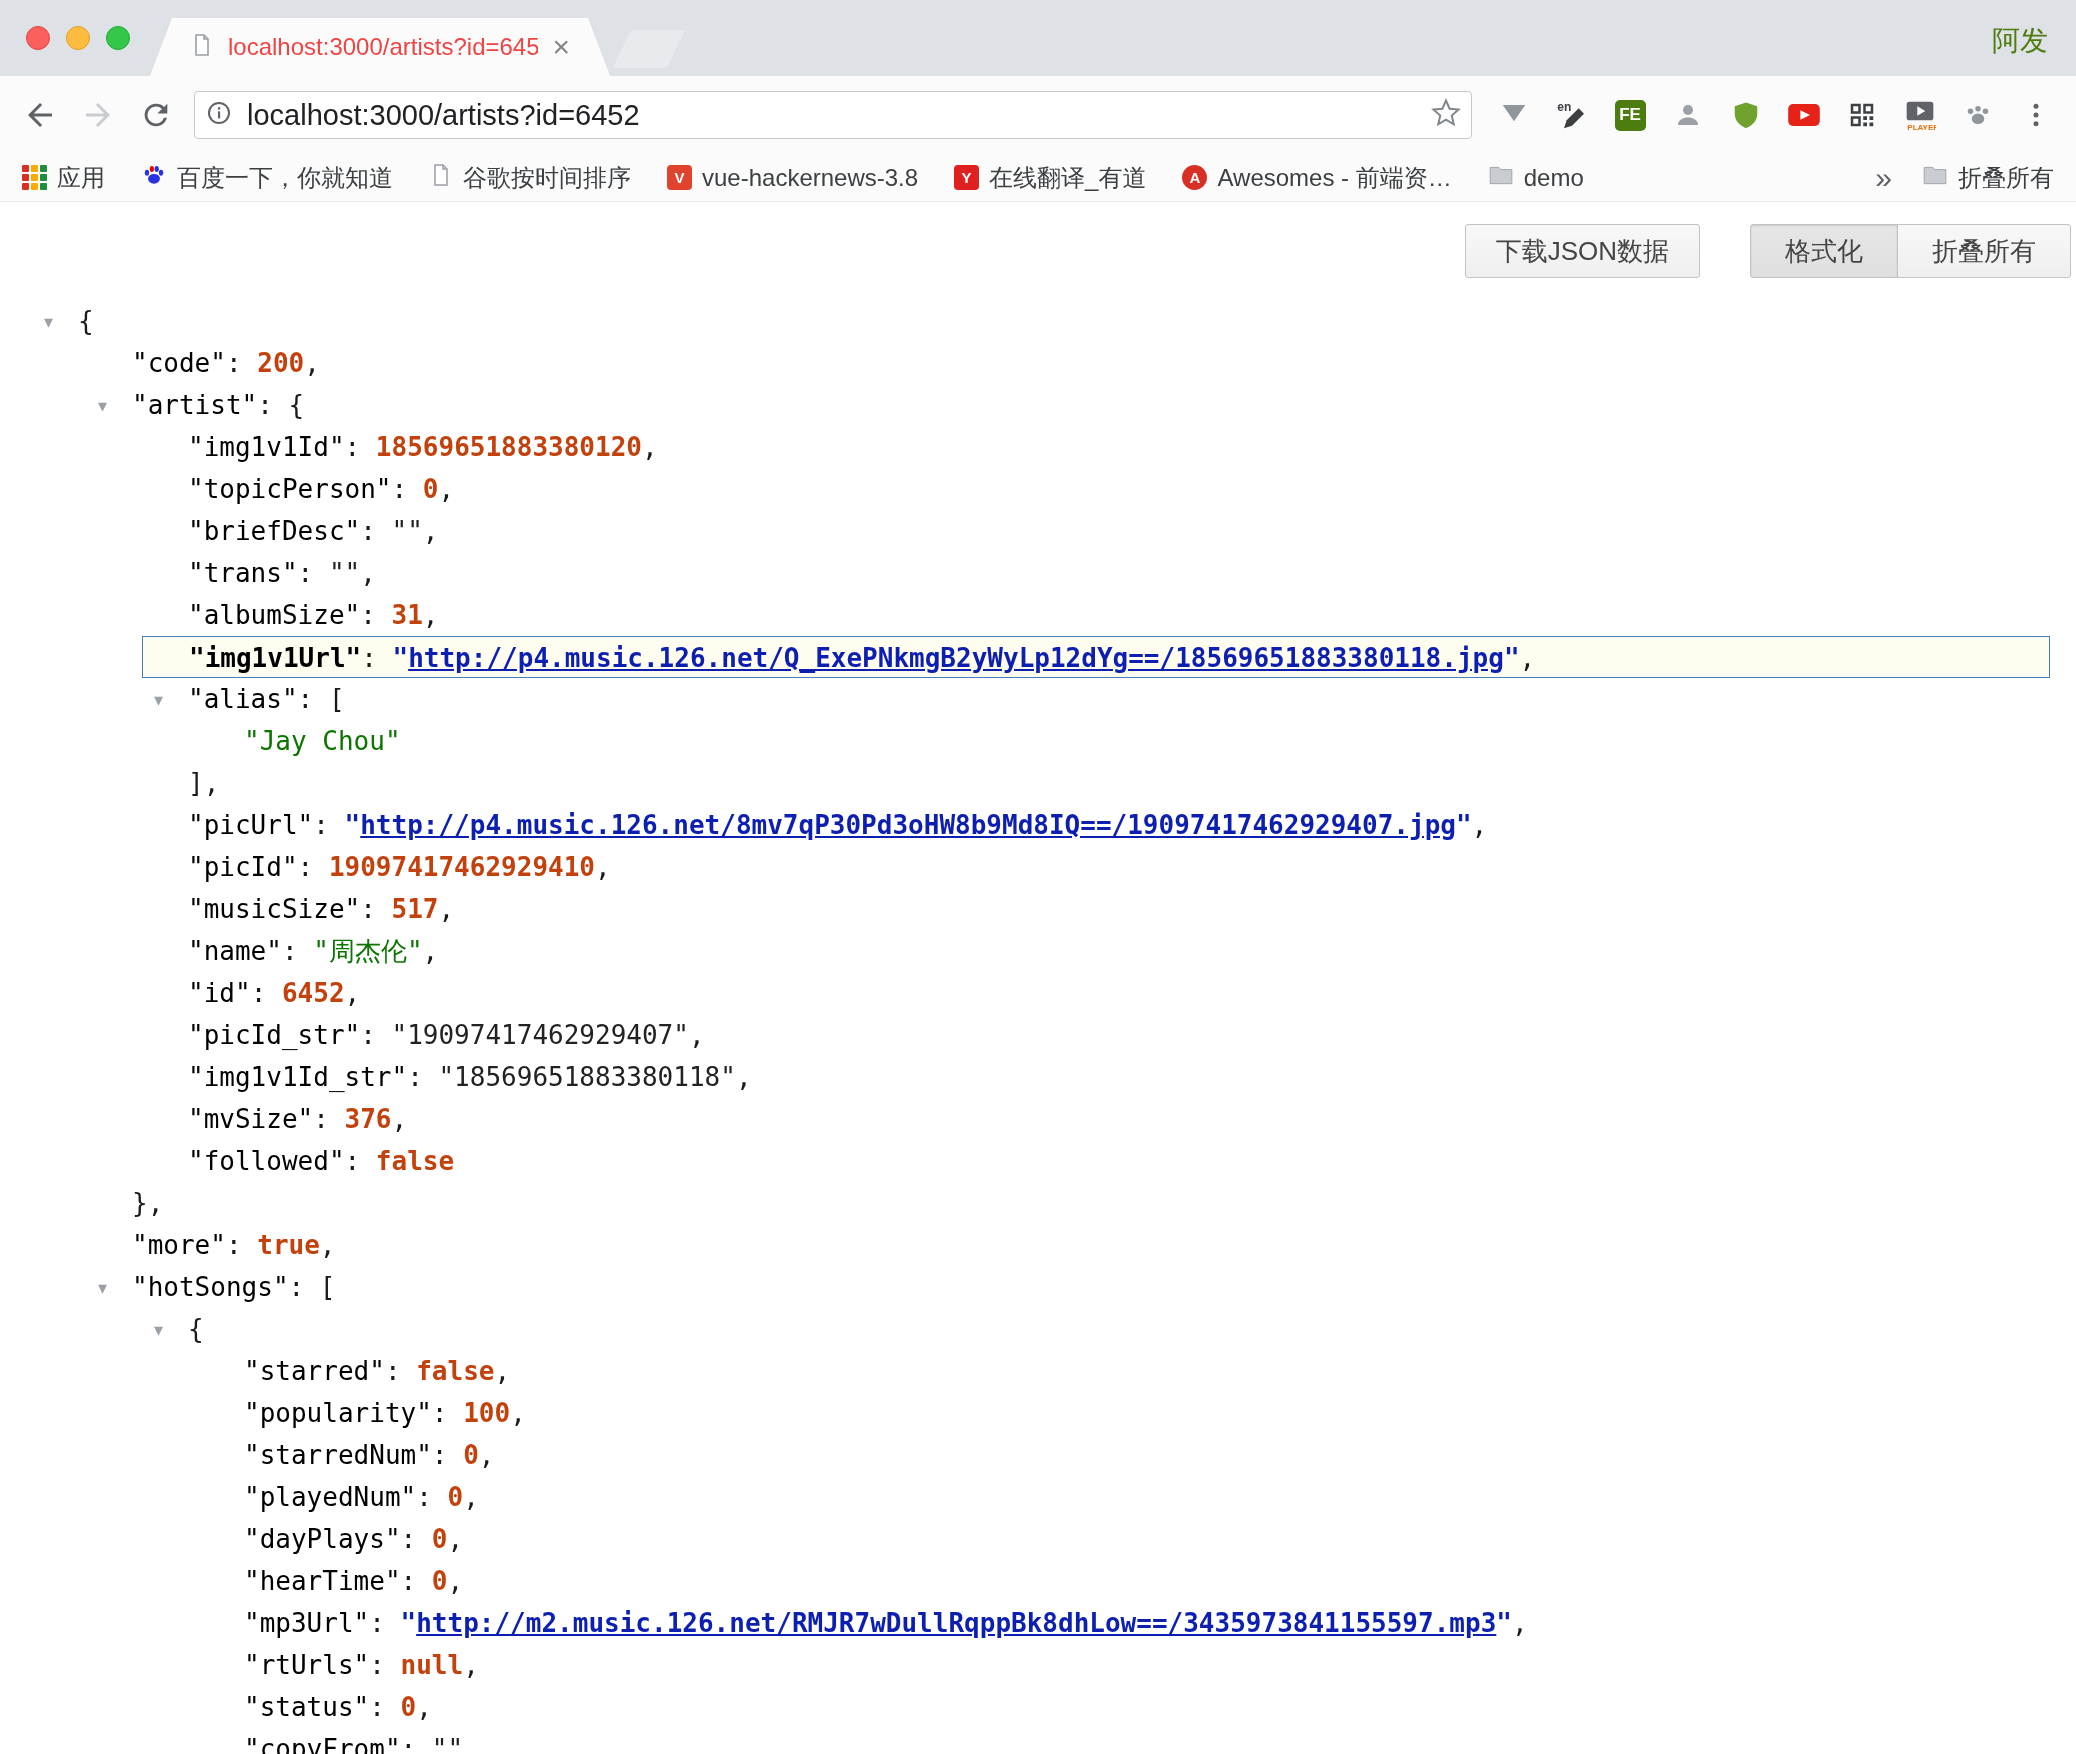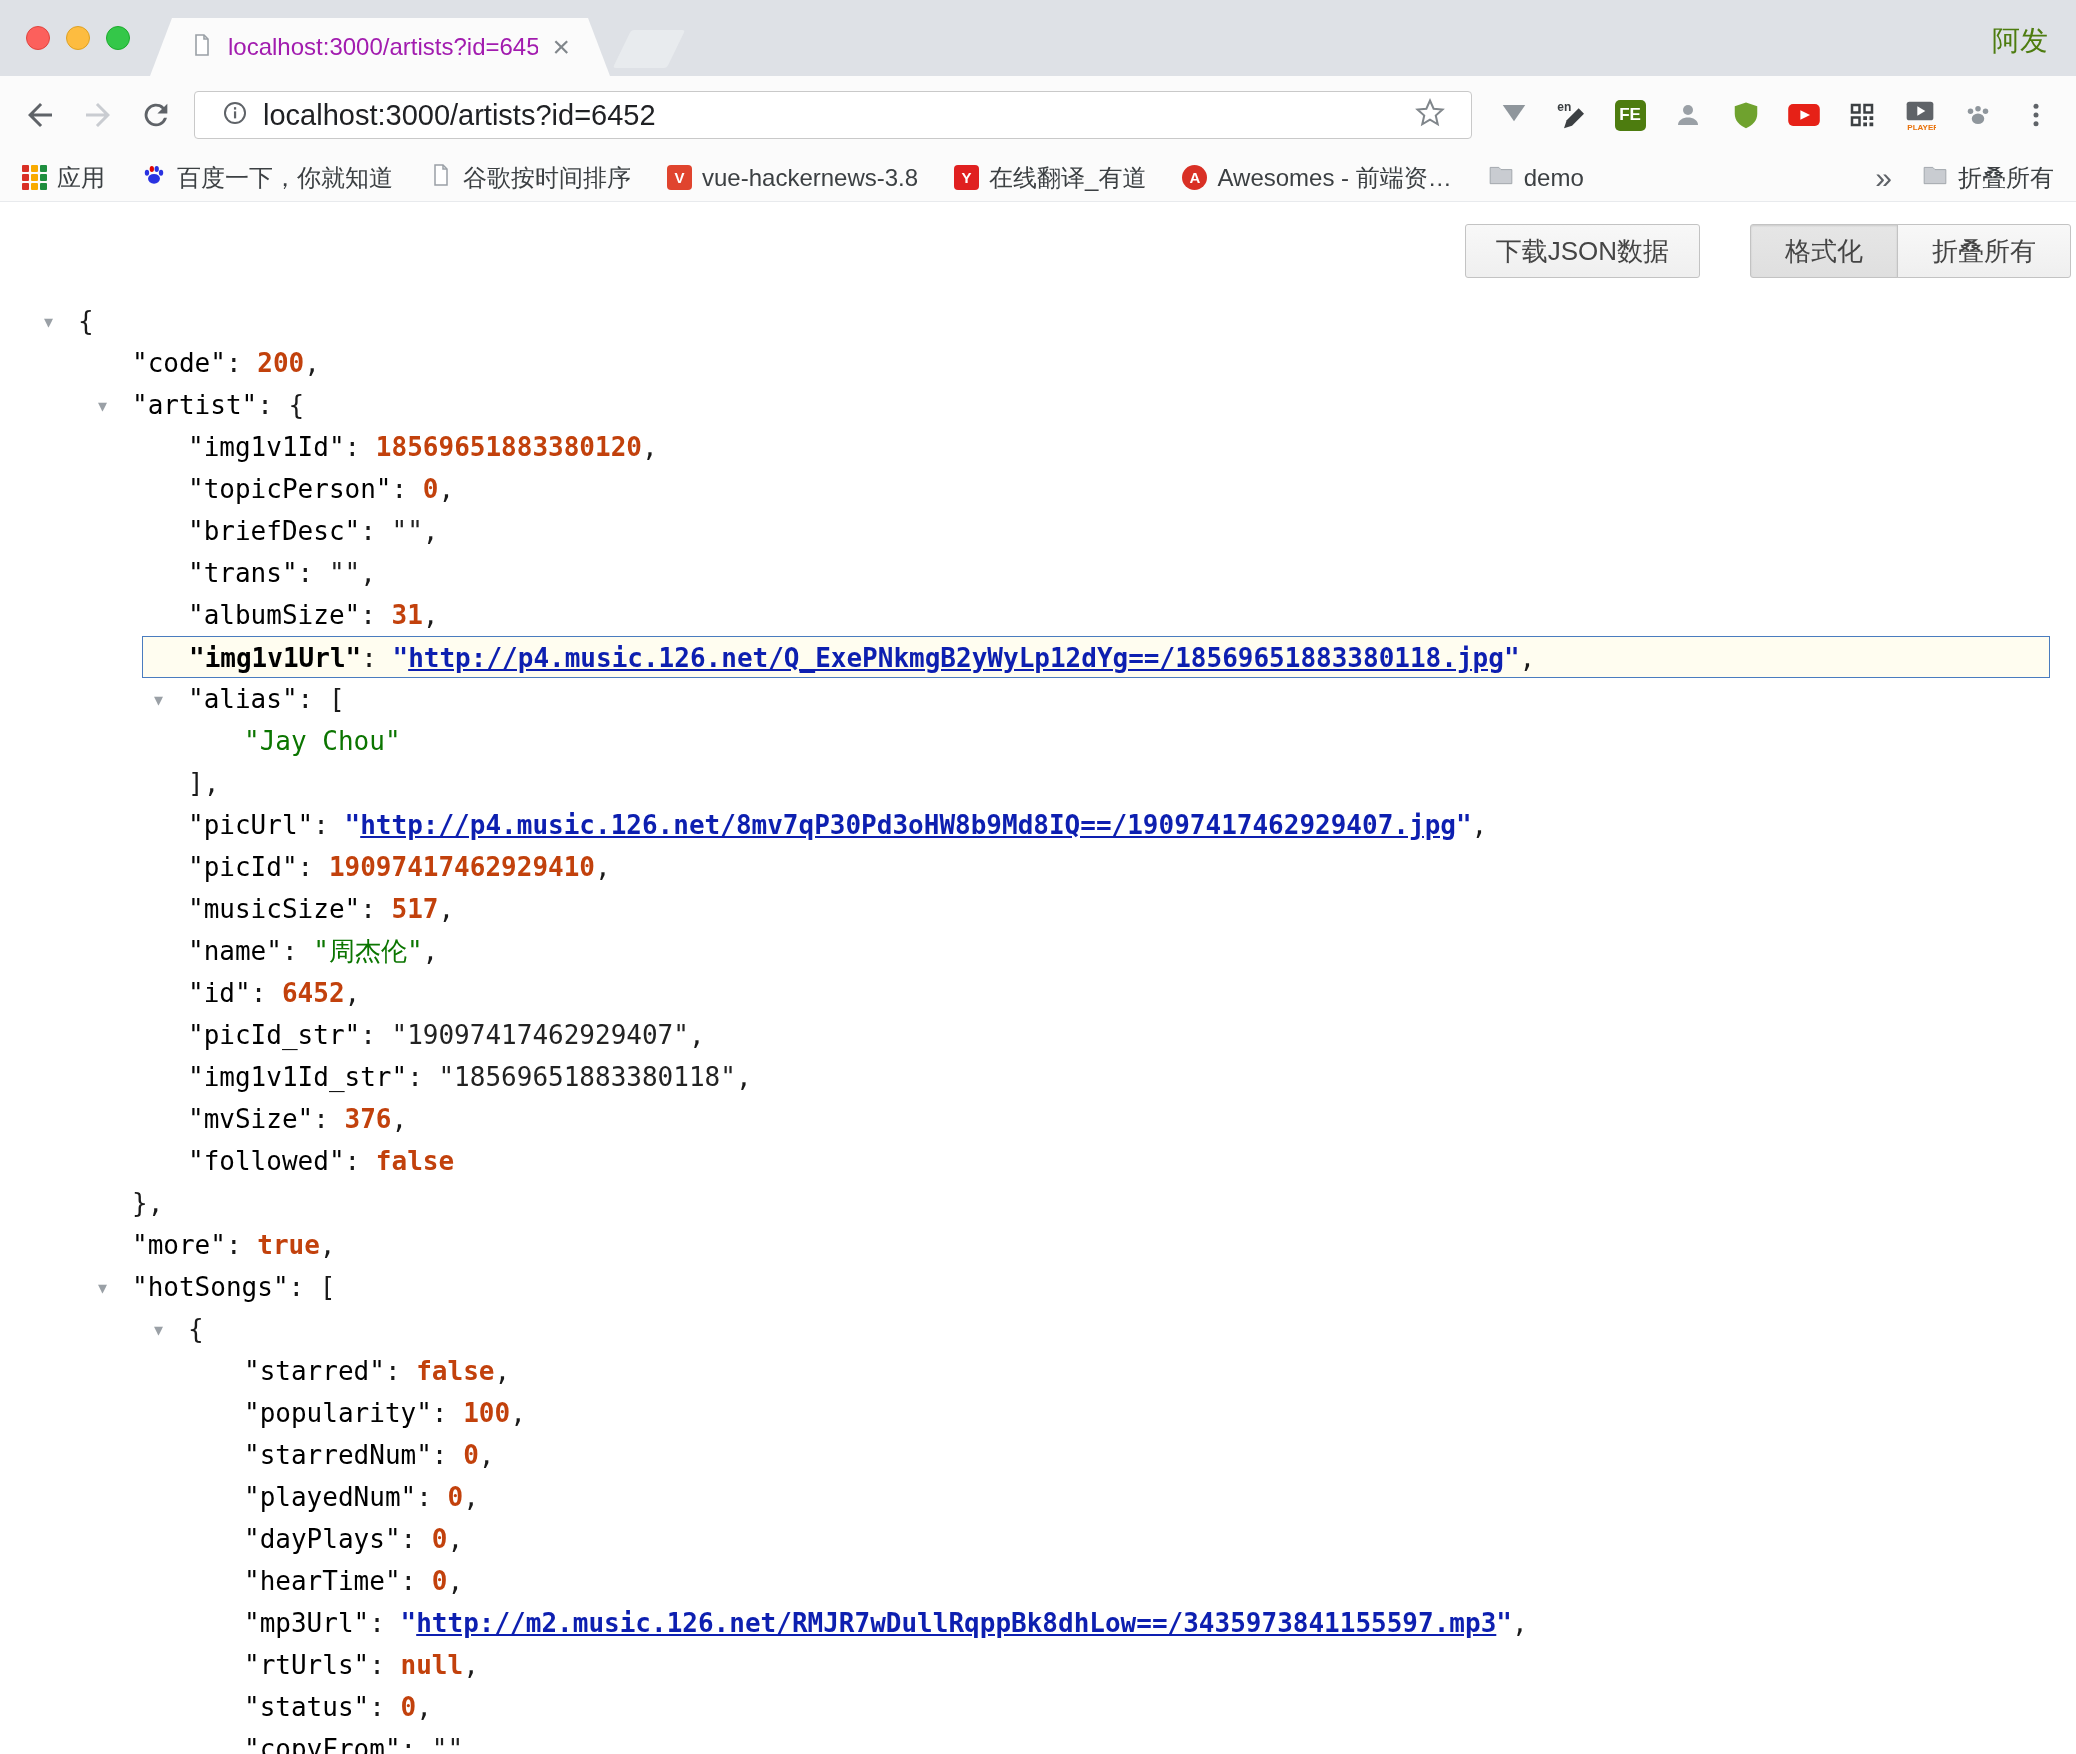--- a/index.html
+++ b/index.html
@@ -9,34 +9,34 @@
   
   .tabstrip { position:relative; height:76px; background:#DEE1E6; }
   .traffic { position:absolute; left:26px; top:26px; display:flex; gap:16px; }
   .traffic span { width:24px; height:24px; border-radius:50%; display:block; }
   .tl-close { background:#FC605C; border:1px solid #E0443E; }
   .tl-min   { background:#FDBC40; border:1px solid #DEA123; }
   .tl-zoom  { background:#34C749; border:1px solid #1BAC2C; }
   .tab { position:absolute; left:150px; bottom:0; width:460px; height:58px;
     background:#FBFBFB; clip-path:polygon(0 100%, 22px 0, calc(100% - 22px) 0, 100% 100%);
     display:flex; align-items:center; padding:0 40px; gap:14px; }
-  .tab-title { font-size:24px; color:#a21caf; white-space:nowrap; overflow:hidden;
+  .tab-title { font-size:24px; color:#ef4444; white-space:nowrap; overflow:hidden;
     flex:1; }
   .tab-close { font-size:30px; color:#80868B; line-height:1; cursor:pointer; }
   .ghost-tab { position:absolute; left:622px; bottom:8px; width:54px; height:38px;
     background:#E8EBEE; transform:skewX(-26deg); border-radius:3px; }
   .profile { position:absolute; right:28px; top:22px; font-size:28px; color:#4d7c0f; }
 
   
   .toolbar { height:78px; background:#FBFBFB; display:flex; align-items:center;
     padding:0 14px; gap:6px; }
   .navbtn { width:52px; height:52px; display:flex; align-items:center;
     justify-content:center; border-radius:50%; flex:0 0 auto; }
   .omnibox { flex:1; height:48px; background:#fff; border:1px solid #C9C9C9;
-    border-radius:4px; display:flex; align-items:center; padding:0 26px; gap:14px;
+    border-radius:4px; display:flex; align-items:center; padding:0 10px; gap:14px;
     margin:0 10px 0 6px; }
   .url { flex:1; font-size:29px; color:#202124; white-space:nowrap; overflow:hidden; }
   .ext { width:52px; height:52px; display:flex; align-items:center; justify-content:center;
     flex:0 0 auto; position:relative; }
   .badge-sq { width:31px; height:31px; border-radius:5px; color:#fff; font-weight:bold;
     font-size:17px; display:flex; align-items:center; justify-content:center; }
   .fe-bg { background:#4d7c0f; }
 
   
   .bookmarks { height:48px; background:#FBFBFB; border-bottom:1px solid #E8EAED;

